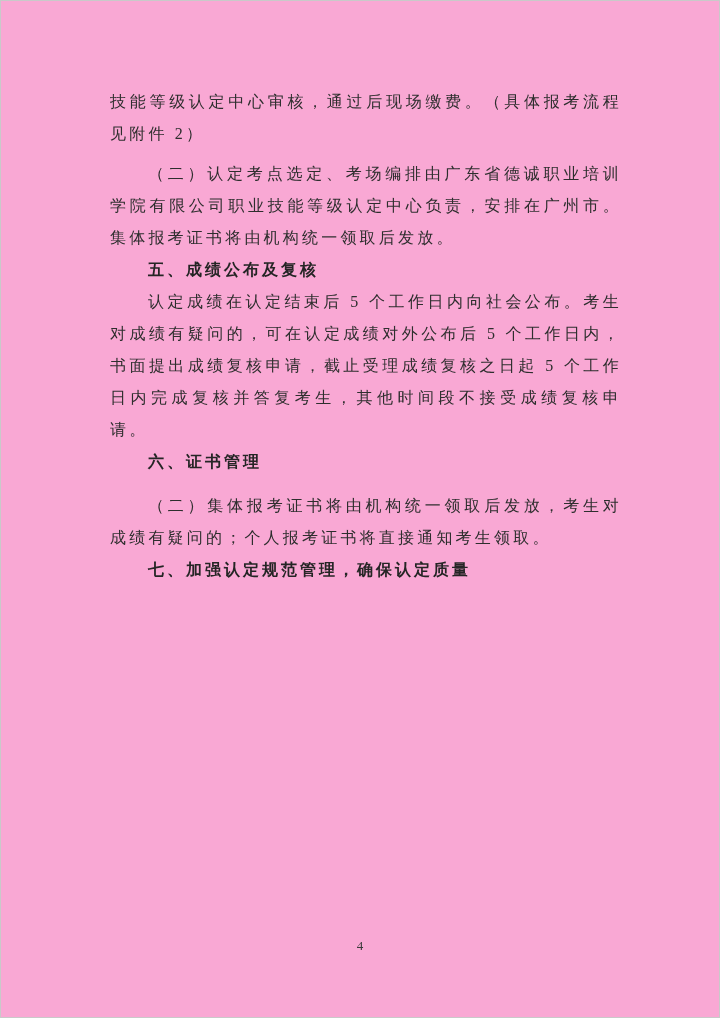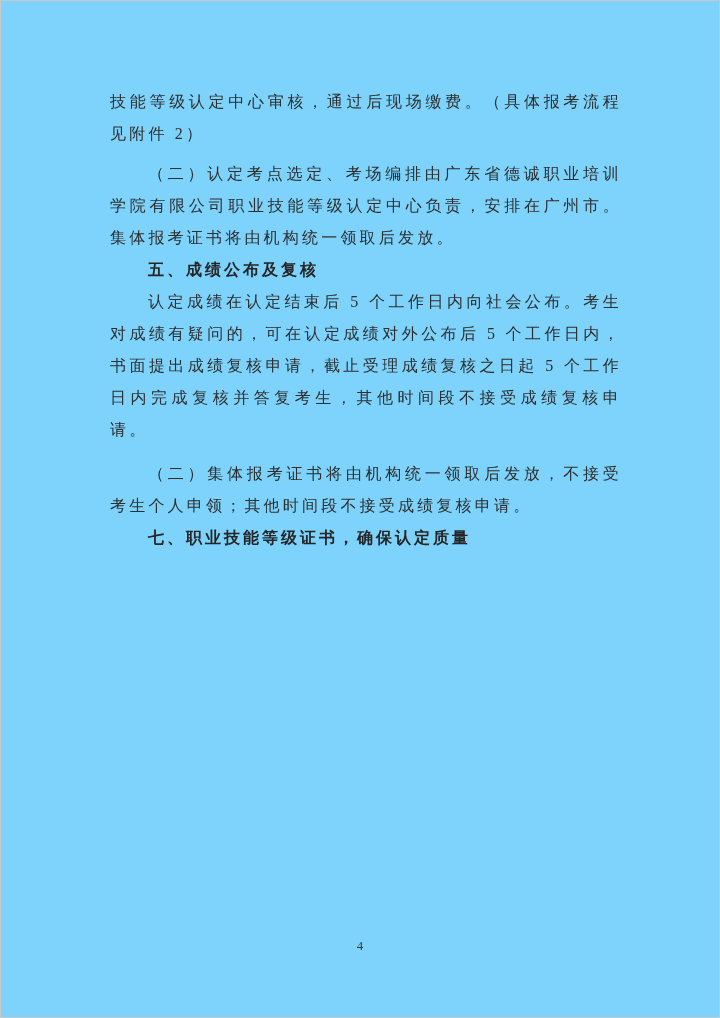--- a/index.html
+++ b/index.html
@@ -5,21 +5,21 @@
   * { margin: 0; padding: 0; box-sizing: border-box; }
   html, body {
     width: 720px;
     background: #ffffff;
     font-family: "Liberation Serif", "DejaVu Serif", serif;
   }
   .page {
     position: relative;
     width: 720px;
     height: 1018px;
-    background: #7dd3fc;
+    background: #f9a8d4;
     box-shadow: inset 0 0 0 1px #c9c9c9;
     overflow: hidden;
   }
   .doc-body {
     position: absolute;
     top: 86px;
     left: 110px;
     width: 512px;
     color: #2e2e2e;
     font-size: 16px;
@@ -53,17 +53,18 @@
 </style>
 </head>
 <body>
 
 <div class="page">
   <div class="doc-body" id="doc-body">
       <p class="para cont">技能等级认定中心审核，通过后现场缴费。（具体报考流程见附件 2）</p>
       <p class="para gap-sm">（二）认定考点选定、考场编排由广东省德诚职业培训学院有限公司职业技能等级认定中心负责，安排在广州市。集体报考证书将由机构统一领取后发放。</p>
       <p class="heading">五、成绩公布及复核</p>
       <p class="para">认定成绩在认定结束后 5 个工作日内向社会公布。考生对成绩有疑问的，可在认定成绩对外公布后 5 个工作日内，书面提出成绩复核申请，截止受理成绩复核之日起 5 个工作日内完成复核并答复考生，其他时间段不接受成绩复核申请。</p>
-      <p class="para gap">（二）集体报考证书将由机构统一领取后发放，不接受考生个人申领；其他时间段不接受成绩复核申请。</p>
-      <p class="heading">七、职业技能等级证书，确保认定质量</p>
+      <p class="heading">六、证书管理</p>
+      <p class="para gap">（二）集体报考证书将由机构统一领取后发放，考生对成绩有疑问的；个人报考证书将直接通知考生领取。</p>
+      <p class="heading">七、加强认定规范管理，确保认定质量</p>
     </div>
   <div class="page-number">4</div>
 </div>
 
 </body></html>

